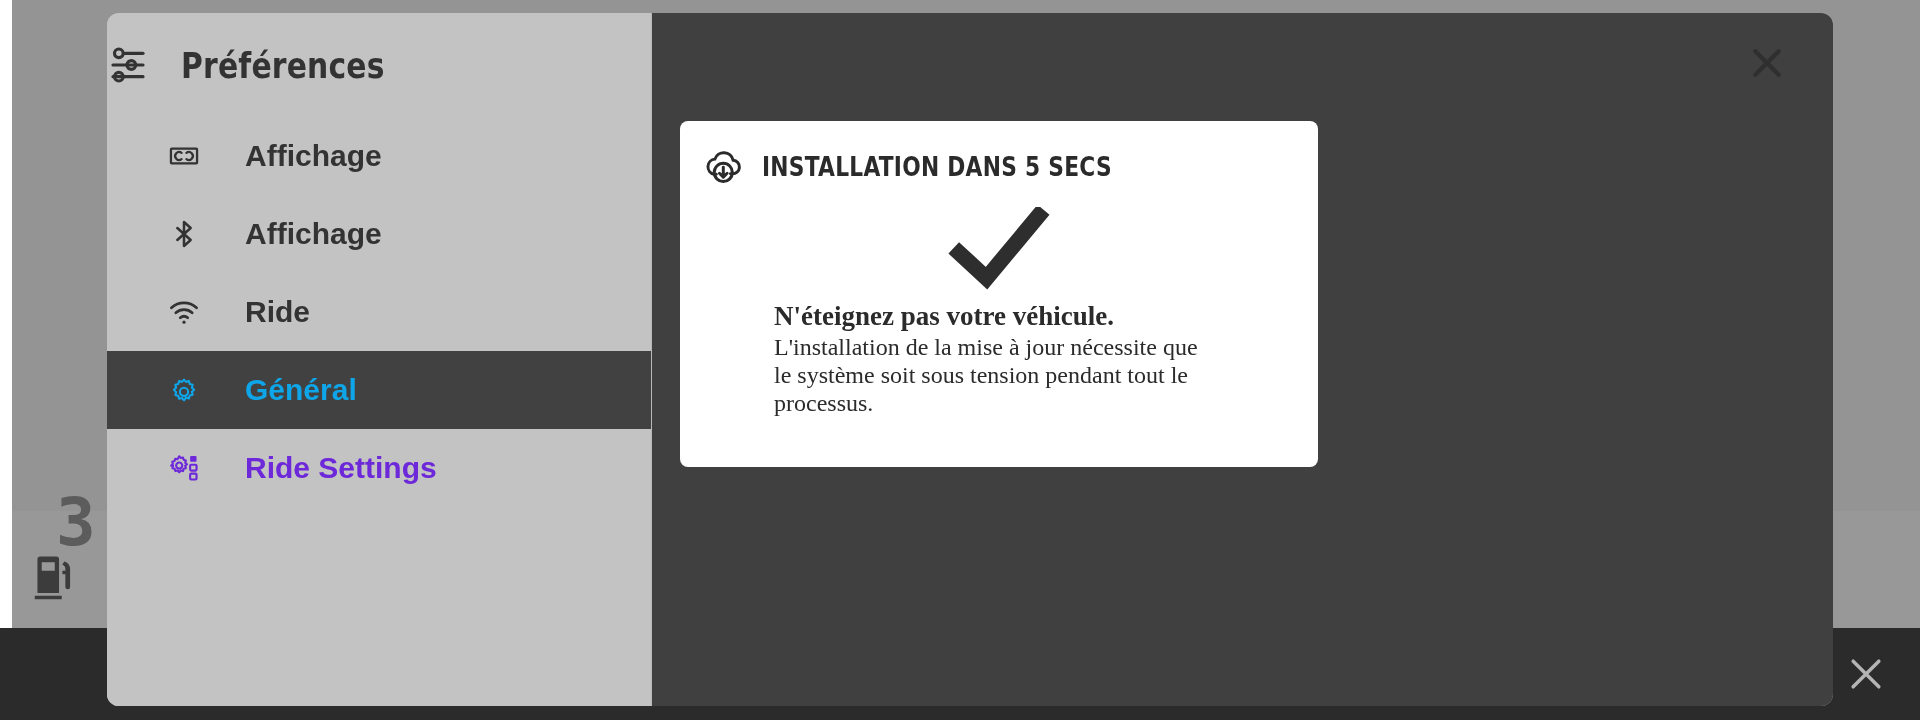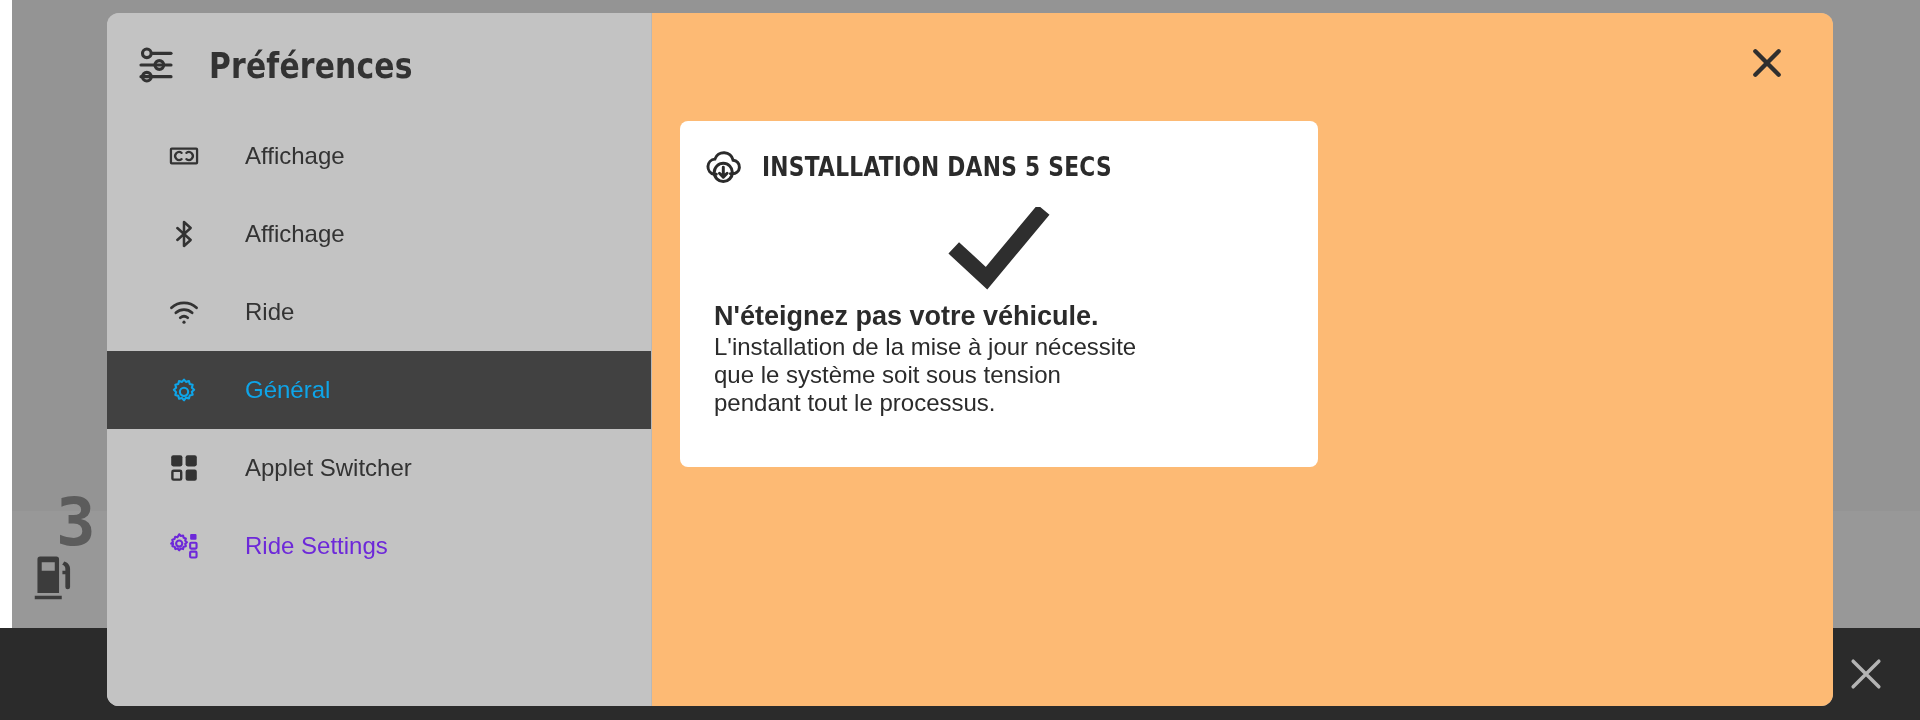--- a/index.html
+++ b/index.html
@@ -104,21 +104,20 @@
     top: 0;
     width: 1px;
     height: 100%;
     background: #b8b8b8;
   }
 
   .sidebar-header {
     display: flex;
     align-items: center;
     height: 104px;
-    padding-left: 28px;
     box-sizing: border-box;
   }
   .sidebar-header .hdr-icon {
     width: 42px;
     height: 42px;
     color: #333333;
     flex: 0 0 42px;
     display: flex;
     align-items: center;
     justify-content: center;
@@ -155,40 +154,40 @@
   .nav-item .nav-icon {
     width: 34px;
     height: 34px;
     flex: 0 0 34px;
     display: flex;
     align-items: center;
     justify-content: center;
   }
   .nav-item .nav-label {
     margin-left: 44px;
-    font-size: 24px;
-    font-weight: 400;
+    font-size: 30px;
+    font-weight: 700;
     white-space: nowrap;
   }
 
   .sidebar-fade {
     position: absolute;
     left: 0;
     bottom: 0;
     width: 100%;
     height: 54px;
     background: linear-gradient(to bottom, rgba(195,195,195,0) 0%, rgba(195,195,195,0.75) 55%, rgba(195,195,195,1) 100%);
     pointer-events: none;
   }
 
   
   .content {
     position: relative;
     flex: 1 1 auto;
-    background: #fdba74;
+    background: #404040;
   }
 
   .close-btn {
     position: absolute;
     right: 38px;
     top: 22px;
     width: 56px;
     height: 56px;
     display: flex;
     align-items: center;
@@ -235,21 +234,22 @@
   }
 
   .check-wrap {
     margin-top: 18px;
     display: flex;
     justify-content: center;
     color: #2e2e2e;
   }
 
   .card-body {
-    padding: 10px 22px 0 34px;
+    padding: 10px 22px 0 94px;
+    font-family: Liberation Serif, serif;
   }
   .card-body-strong {
     font-size: 27px;
     font-weight: 700;
     color: #2b2b2b;
     line-height: 1.18;
   }
   .card-body-text {
     font-size: 24px;
     font-weight: 400;
@@ -338,31 +338,20 @@
         <div class="nav-item selected">
           <span class="nav-icon">
             <svg viewBox="0 0 24 24" width="32" height="32" fill="none" stroke="currentColor" stroke-width="1.6" stroke-linejoin="round" aria-hidden="true">
               <path d="M12 2.6l1.5 1.7 2.2-.6.6 2.2 2.2.6-.6 2.2 1.7 1.5-1.7 1.5.6 2.2-2.2.6-.6 2.2-2.2-.6L12 18.1l-1.5-1.7-2.2.6-.6-2.2-2.2-.6.6-2.2L4.4 10.2l1.7-1.5-.6-2.2 2.2-.6.6-2.2 2.2.6z" transform="translate(0,1.6) scale(1.0)"></path>
               <circle cx="12" cy="13.4" r="3.1"></circle>
             </svg>
           </span>
           <span class="nav-label">Général</span>
         </div>
 
-        <div class="nav-item">
-          <span class="nav-icon">
-            <svg viewBox="0 0 24 24" width="32" height="32" aria-hidden="true">
-              <rect x="2.4" y="2.4" width="8.4" height="8.4" rx="1.6" fill="currentColor"></rect>
-              <rect x="13.2" y="2.4" width="8.4" height="8.4" rx="1.6" fill="currentColor"></rect>
-              <rect x="13.2" y="13.2" width="8.4" height="8.4" rx="1.6" fill="currentColor"></rect>
-              <rect x="3.3" y="14.1" width="6.6" height="6.6" rx="0.9" fill="none" stroke="currentColor" stroke-width="1.8"></rect>
-            </svg>
-          </span>
-          <span class="nav-label">Applet Switcher</span>
-        </div>
 
         <div class="nav-item dimmed">
           <span class="nav-icon">
             <svg viewBox="0 0 24 24" width="32" height="32" aria-hidden="true">
               <g fill="none" stroke="currentColor" stroke-width="1.6" stroke-linejoin="round">
                 <path d="M8.4 3.2l1.2 1.3 1.7-.4.4 1.7 1.7.5-.5 1.7 1.3 1.2-1.3 1.2.5 1.7-1.7.5-.4 1.7-1.7-.4-1.2 1.3-1.2-1.3-1.7.4-.5-1.7-1.7-.5.5-1.7L2.4 10.2l1.3-1.2-.5-1.7 1.7-.5.5-1.7 1.7.4z"></path>
                 <circle cx="8.4" cy="10.2" r="2.3"></circle>
               </g>
               <rect x="16.6" y="3.0" width="4.8" height="4.4" rx="0.8" fill="currentColor"></rect>
               <rect x="16.6" y="9.6" width="4.8" height="4.4" rx="0.8" fill="none" stroke="currentColor" stroke-width="1.6"></rect>

